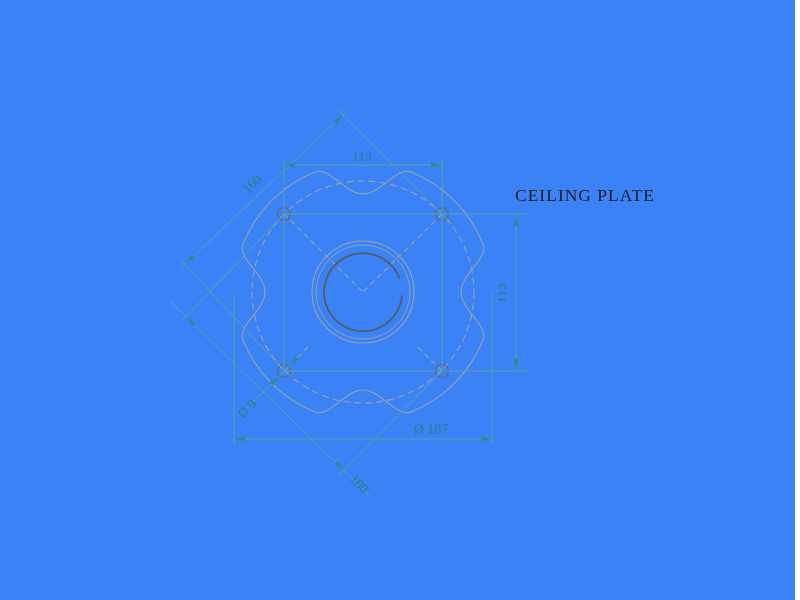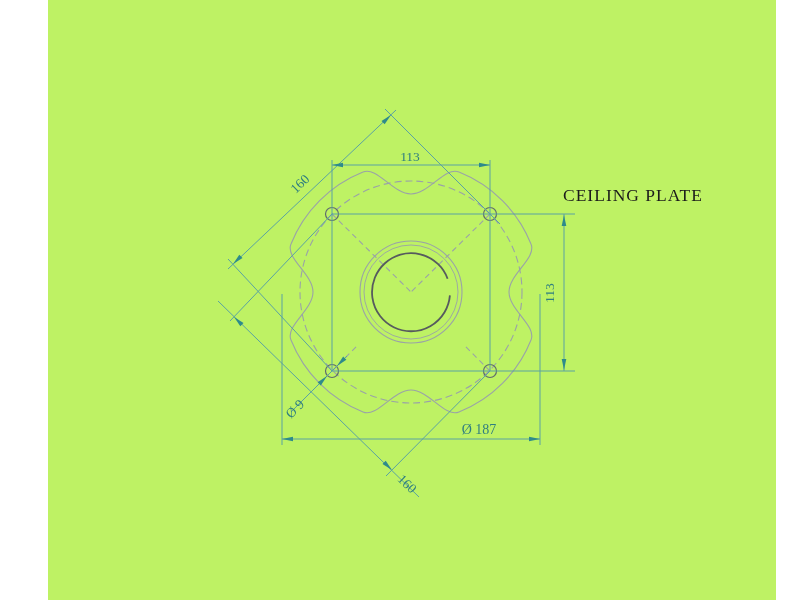--- a/index.html
+++ b/index.html
@@ -1,17 +1,17 @@
 <!DOCTYPE html>
 <html><head>
 <meta charset="utf-8">
 <style>
   html,body{margin:0;padding:0;background:#ffffff;}
-  .stage{position:relative;width:728px;height:600px;background:#bef264;overflow:hidden;
-         font-family:"Liberation Serif", serif;margin-left:48px;}
+  .stage{position:relative;width:795px;height:600px;background:#3b82f6;overflow:hidden;
+         font-family:"Liberation Serif", serif;}
   svg text{font-family:"Liberation Serif", serif;}
   .dim-text{fill:#2f7e80;font-size:13.5px;}
   .dim-text-big{fill:#2f7e80;font-size:14px;}
   .title-text{fill:#1b1b1b;font-size:17.5px;letter-spacing:1px;}
 </style>
 </head>
 <body>
 
 <div class="stage">
 <svg width="800" height="600" viewBox="0 0 800 600">

